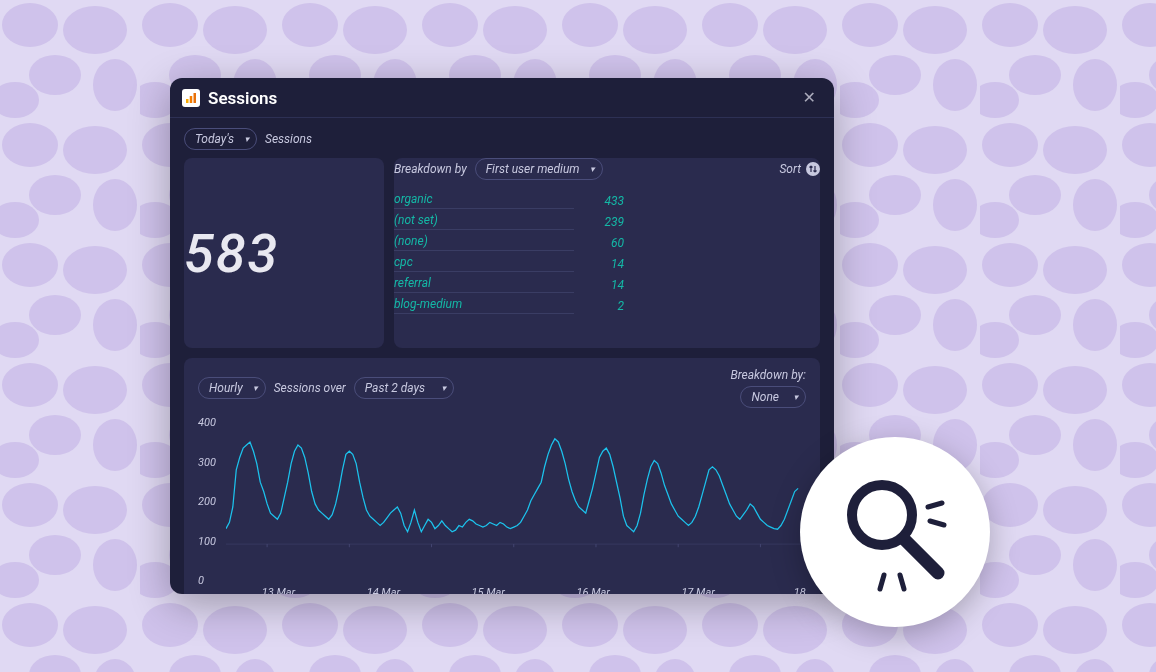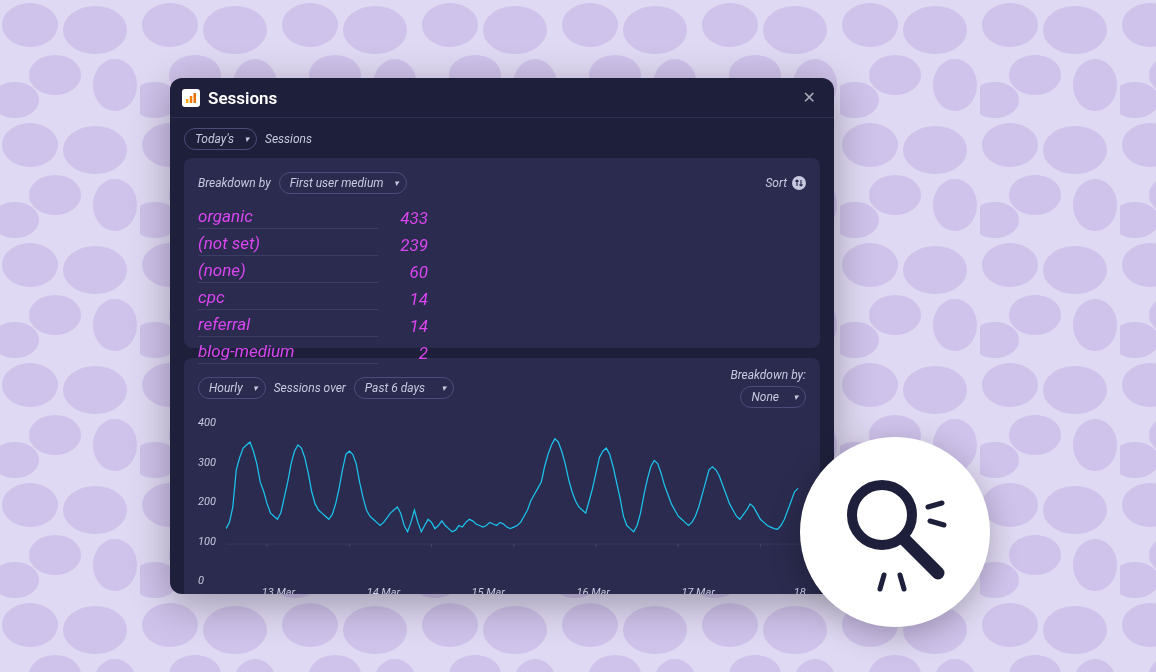--- a/index.html
+++ b/index.html
@@ -67,40 +67,39 @@
       content: '▾';
       position: absolute;
       right: 7px;
       font-size: 9px;
       color: #c8c9e0;
     }
     .panels { display: flex; gap: 10px; }
     .panel {
       background: #2a2b4e;
       border-radius: 8px;
-      padding: 14px;
     }
     .big-number-panel { width: 200px; height: 190px; display: flex; align-items: center; }
     .big-number { font-size: 54px; font-weight: 500; color: #e8e8f0; letter-spacing: 2px; }
     .breakdown-panel { flex: 1; height: 190px; }
     .breakdown-header { display: flex; align-items: center; gap: 8px; margin-bottom: 10px; color: #c8c9e0; font-size: 12px; }
     .sort-control { margin-left: auto; display: flex; align-items: center; gap: 5px; cursor: pointer; }
     .sort-icon {
       width: 14px; height: 14px;
       background: #c8c9e0;
       border-radius: 50%;
       display: inline-flex;
       align-items: center;
       justify-content: center;
     }
     .bar-row {
       display: flex;
       align-items: center;
-      font-size: 17px;
-      color: #d946ef;
+      font-size: 12px;
+      color: #14b8a6;
       padding: 2px 0;
       gap: 10px;
       justify-content: space-between;
     }
     .bar-label { width: 180px; border-bottom: 1px solid #3a3d64; padding-bottom: 2px; }
     .bar-value { width: 40px; text-align: right; }
     .bar-track { flex: 1; height: 10px; position: relative; }
     .bar-fill { height: 100%; background: #1cc3ed; }
     .timeseries-panel {
       margin-top: 10px;
@@ -173,20 +172,23 @@
     <span class="close-btn">✕</span>
   </div>
 
   <div class="content">
     <div class="row">
       <span class="select">Today's</span>
       <span>Sessions</span>
     </div>
 
     <div class="panels">
+      <div class="panel big-number-panel">
+        <span class="big-number">583</span>
+      </div>
 
       <div class="panel breakdown-panel">
         <div class="breakdown-header">
           <span>Breakdown by</span>
           <span class="select">First user medium</span>
           <span class="sort-control">
             <span>Sort</span>
             <span class="sort-icon">
               <svg width="10" height="10" viewBox="0 0 10 10">
                   <path d="M3 2v6M3 2l-1.5 1.5M3 2l1.5 1.5M7 8V2M7 8l-1.5-1.5M7 8l1.5-1.5" stroke="#2a2b4e" stroke-width="1.2" fill="none"></path>
@@ -226,21 +228,21 @@
               <span class="bar-track"><span class="bar-fill" style="width:0.5%"></span></span>
             </div>
           </div>
       </div>
     </div>
 
     <div class="timeseries-panel">
       <div class="ts-header">
         <span class="select">Hourly</span>
         <span>Sessions over</span>
-        <span class="select" style="padding-right:28px">Past 6 days</span>
+        <span class="select" style="padding-right:28px">Past 2 days</span>
         <div style="margin-left:auto;text-align:right">
           <div style="margin-bottom:4px">Breakdown by:</div>
           <span class="select" style="padding-right:26px">None</span>
         </div>
       </div>
 
       <div class="chart-area">
         <svg class="chart-svg" id="chart-svg" viewBox="0 0 740 190" preserveAspectRatio="none">
             <path d="M0.0,146.3 L4.4,138.3 L8.7,118.6 L13.1,71.2 L17.5,55.4 L21.9,43.5 L26.2,39.6 L30.6,35.7 L35.0,47.5 L39.3,63.3 L43.7,87.0 L48.1,98.9 L52.5,114.7 L56.8,126.5 L61.2,130.4 L65.6,134.4 L69.9,126.5 L74.3,106.8 L78.7,87.0 L83.1,63.3 L87.4,47.5 L91.8,39.6 L96.2,43.5 L100.5,55.4 L104.9,75.2 L109.3,98.9 L113.7,114.7 L118.0,122.5 L122.4,126.5 L126.8,130.4 L131.1,134.4 L135.5,128.5 L139.9,114.7 L144.3,94.9 L148.6,71.2 L153.0,51.5 L157.4,47.5 L161.7,51.5 L166.1,63.3 L170.5,87.0 L174.9,106.8 L179.2,122.5 L183.6,130.4 L188.0,134.4 L192.3,138.3 L196.7,142.3 L201.1,138.3 L205.4,132.4 L209.8,126.5 L214.2,122.5 L218.6,118.6 L222.9,126.5 L227.3,142.3 L231.7,150.2 L236.0,138.3 L240.4,122.5 L244.8,138.3 L249.2,150.2 L253.5,142.3 L257.9,134.4 L262.3,138.3 L266.6,146.3 L271.0,142.3 L275.4,136.4 L279.8,142.3 L284.1,146.3 L288.5,150.2 L292.9,148.2 L297.2,142.3 L301.6,144.3 L306.0,138.3 L310.4,134.4 L314.7,136.4 L319.1,140.3 L323.5,142.3 L327.8,144.3 L332.2,142.3 L336.6,138.3 L341.0,140.3 L345.3,142.3 L349.7,138.3 L354.1,140.3 L358.4,144.3 L362.8,146.3 L367.2,144.3 L371.6,142.3 L375.9,138.3 L380.3,130.4 L384.7,122.5 L389.0,110.7 L393.4,102.8 L397.8,94.9 L402.2,87.0 L406.5,67.3 L410.9,51.5 L415.3,39.6 L419.6,31.7 L424.0,35.7 L428.4,47.5 L432.8,63.3 L437.1,83.0 L441.5,98.9 L445.9,110.7 L450.2,118.6 L454.6,122.5 L459.0,126.5 L463.4,110.7 L467.7,94.9 L472.1,75.2 L476.5,55.4 L480.8,47.5 L485.2,43.5 L489.6,51.5 L494.0,67.3 L498.3,87.0 L502.7,106.8 L507.1,130.4 L511.4,142.3 L515.8,146.3 L520.2,150.2 L524.6,142.3 L528.9,126.5 L533.3,102.8 L537.7,83.0 L542.0,67.3 L546.4,59.3 L550.8,63.3 L555.1,75.2 L559.5,91.0 L563.9,102.8 L568.3,114.7 L572.6,122.5 L577.0,130.4 L581.4,134.4 L585.7,138.3 L590.1,142.3 L594.5,138.3 L598.9,130.4 L603.2,118.6 L607.6,102.8 L612.0,87.0 L616.3,71.2 L620.7,67.3 L625.1,71.2 L629.5,79.1 L633.8,91.0 L638.2,102.8 L642.6,114.7 L646.9,122.5 L651.3,130.4 L655.7,134.4 L660.1,128.5 L664.4,122.5 L668.8,114.7 L673.2,118.6 L677.5,126.5 L681.9,134.4 L686.3,138.3 L690.7,142.3 L695.0,144.3 L699.4,146.3 L703.8,147.0 L708.1,142.3 L712.5,134.4 L716.9,122.5 L721.3,110.7 L725.6,98.9 L730.0,94.9 " fill="none" stroke="#1cc3ed" stroke-width="1.6"></path>
             <line x1="0" y1="166" x2="740" y2="166" stroke="#4a4d7a" stroke-width="0.5"></line>

